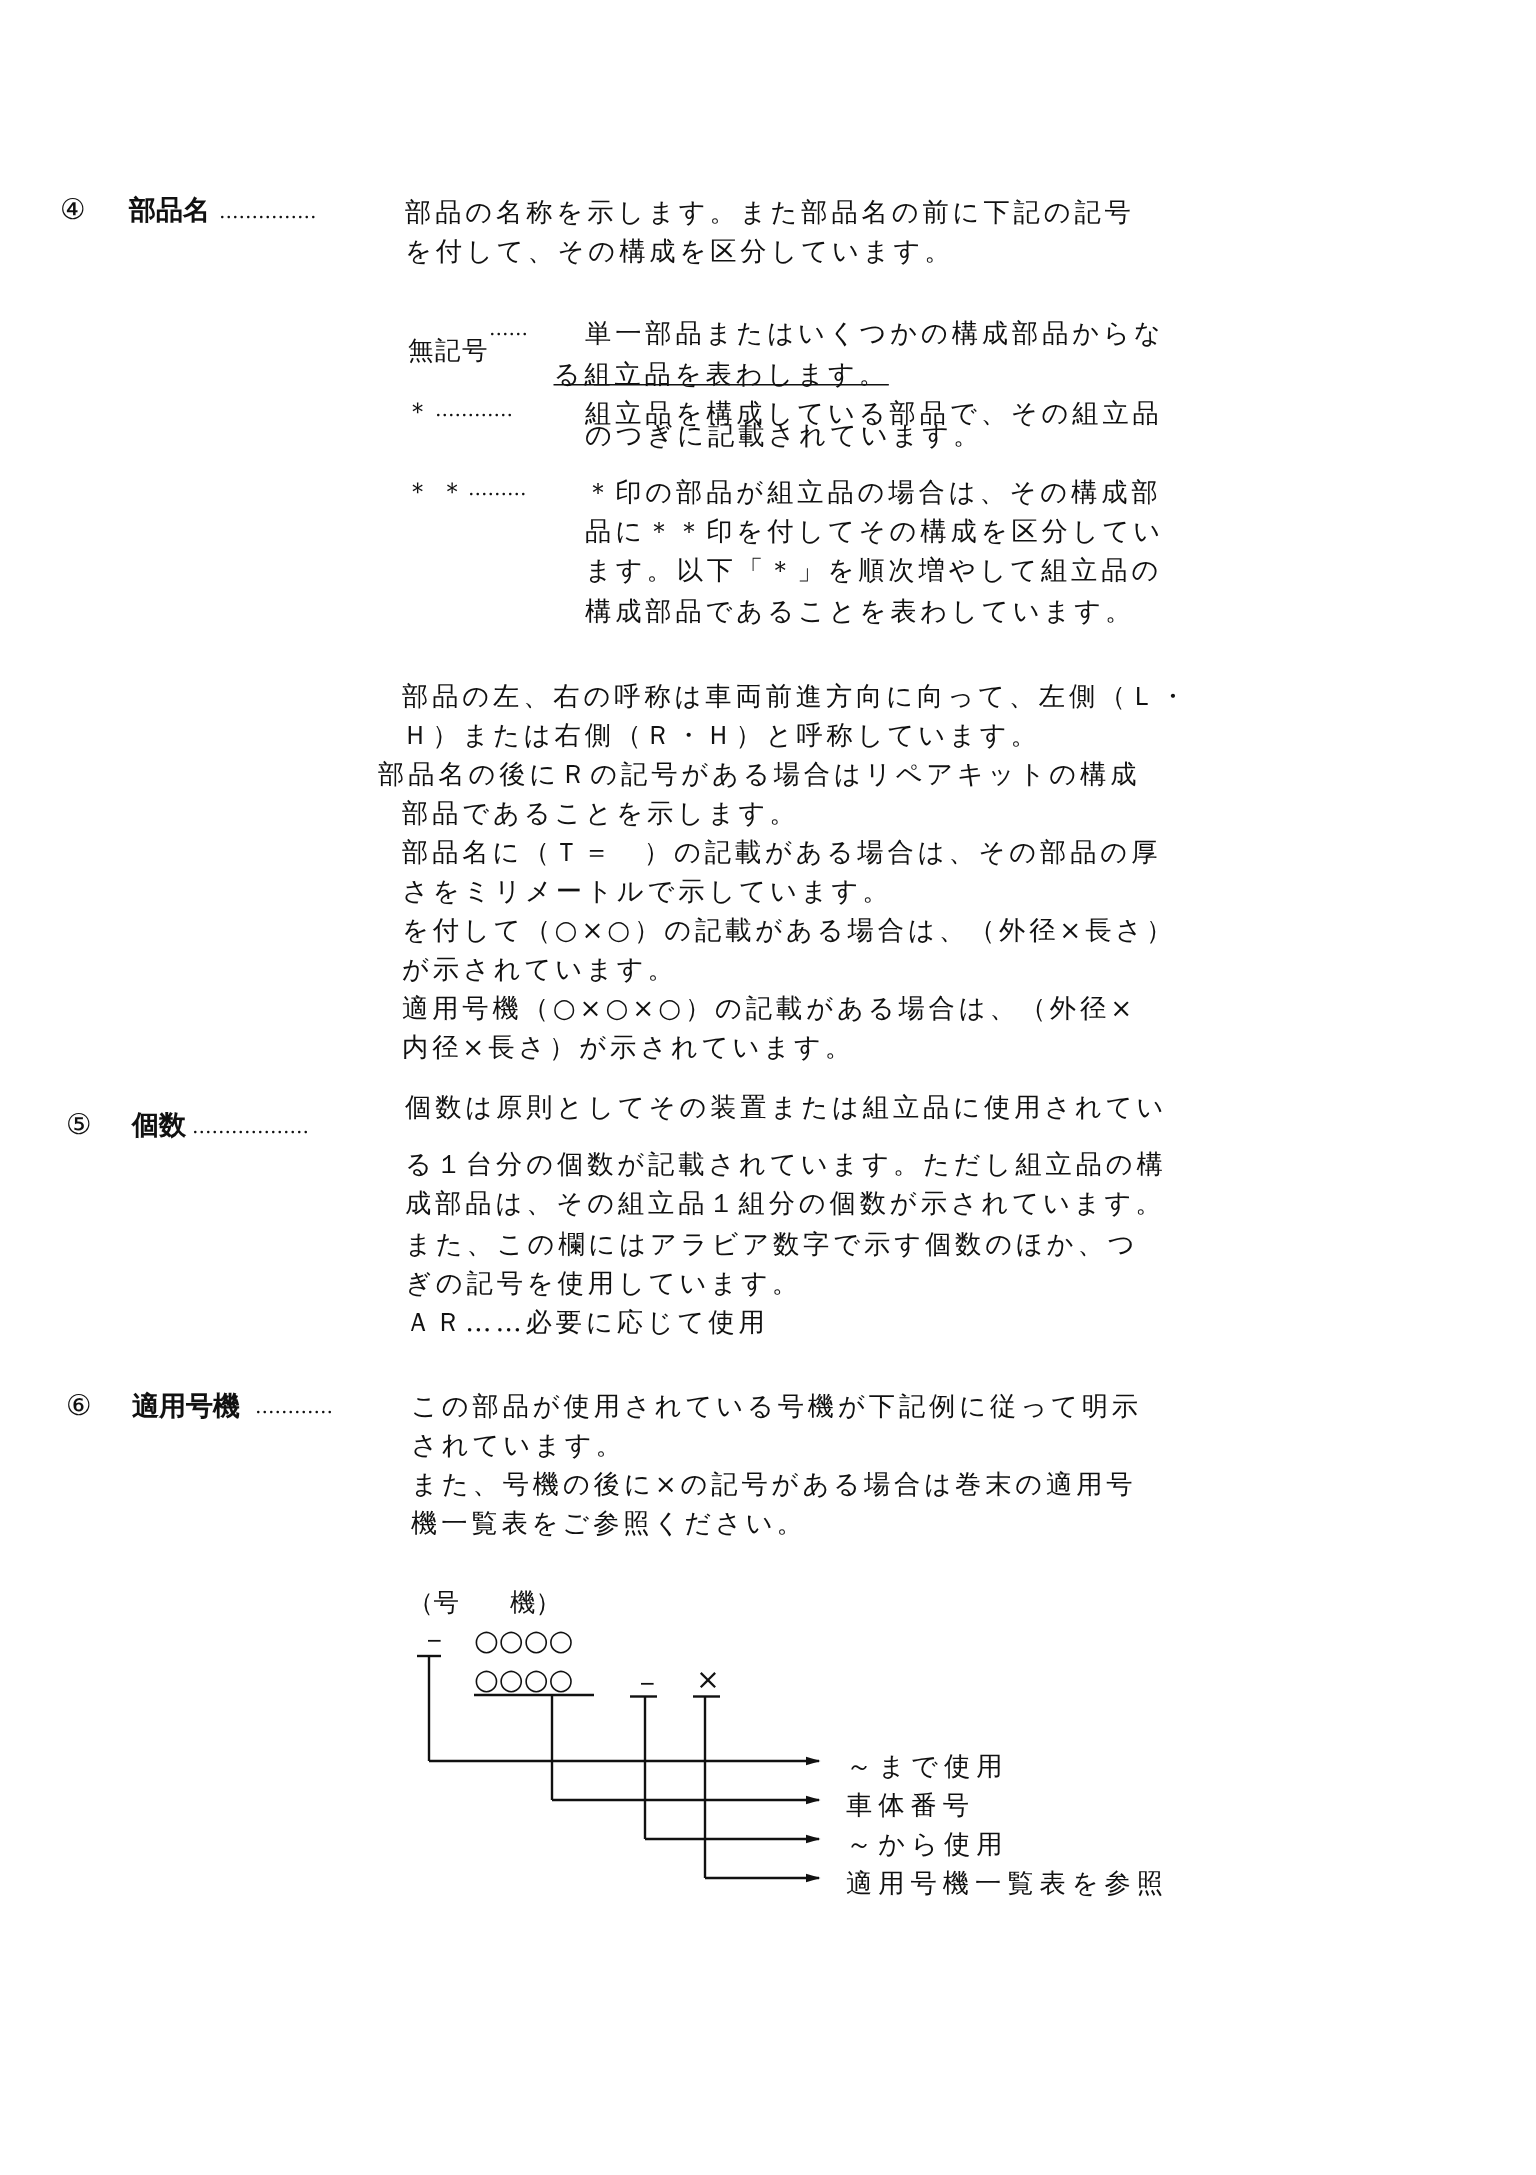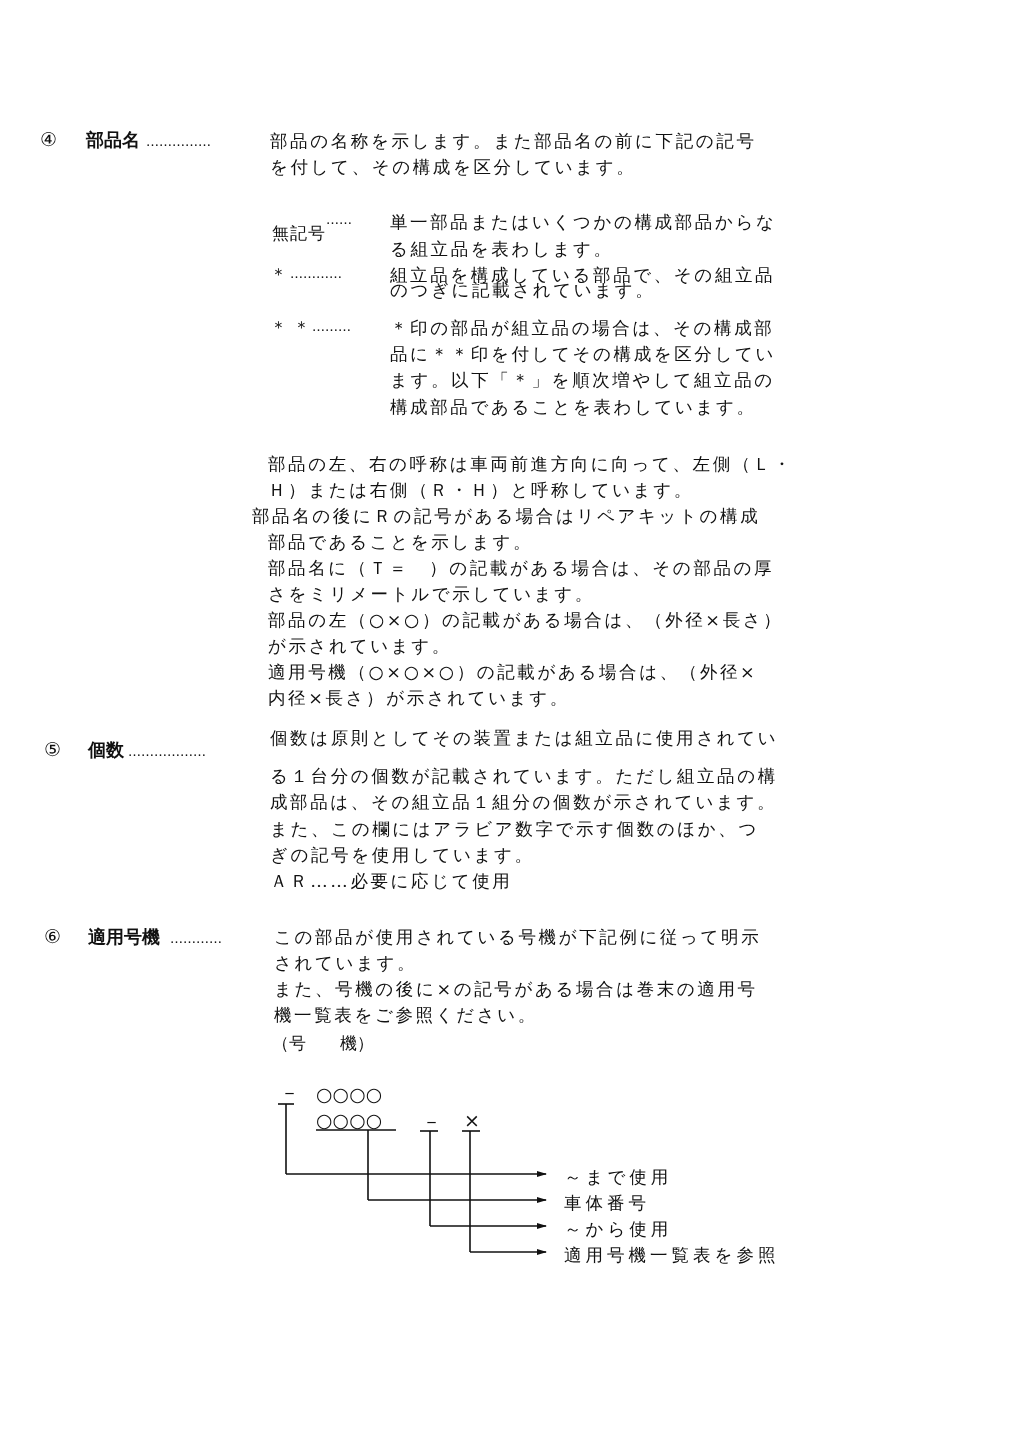--- a/index.html
+++ b/index.html
@@ -25,21 +25,21 @@
   <span class="abs num" style="left:40px; top:128px;">④</span>
   <span class="abs head" style="left:86px; top:128px;">部品名</span>
   <span class="abs dots" style="left:146px; top:134px;">……………</span>
   <div class="abs line" style="left:270px; top:129px;">部品の名称を示します。また部品名の前に下記の記号</div>
   <div class="abs line" style="left:270px; top:155px;">を付して、その構成を区分しています。</div>
 
   <div>
     <span class="abs sublabel" style="left:272px; top:210px;margin-top:12px;">無記号</span>
     <span class="abs dots" style="left:326px; top:212px;">……</span>
     <div class="abs line" style="left:390px; top:210px;">単一部品またはいくつかの構成部品からな</div>
-    <div class="abs line" style="left:390px; top:237px;">る組立品を表わします。</div>
+    <div class="abs line" style="left:369px; top:237px;text-decoration:underline;">る組立品を表わします。</div>
 
     <span class="abs sublabel" style="left:270px; top:263px;">＊</span>
     <span class="abs dots" style="left:290px; top:266px;">…………</span>
     <div class="abs line" style="left:390px; top:263px;">組立品を構成している部品で、その組立品</div>
     <div class="abs line" style="left:390px; top:278px;">のつぎに記載されています。</div>
 
     <span class="abs sublabel" style="left:270px; top:316px; letter-spacing:6px;">＊＊</span>
     <span class="abs dots" style="left:312px; top:319px;">………</span>
     <div class="abs line" style="left:390px; top:316px;">＊印の部品が組立品の場合は、その構成部</div>
     <div class="abs line" style="left:390px; top:342px;">品に＊＊印を付してその構成を区分してい</div>
@@ -47,21 +47,21 @@
     <div class="abs line" style="left:390px; top:395px;">構成部品であることを表わしています。</div>
   </div>
 
   <div>
     <div class="abs line" style="left:268px; top:452px;">部品の左、右の呼称は車両前進方向に向って、左側（Ｌ・</div>
     <div class="abs line" style="left:268px; top:478px;">Ｈ）または右側（Ｒ・Ｈ）と呼称しています。</div>
     <div class="abs line" style="left:252px; top:504px;">部品名の後にＲの記号がある場合はリペアキットの構成</div>
     <div class="abs line" style="left:268px; top:530px;">部品であることを示します。</div>
     <div class="abs line" style="left:268px; top:556px;">部品名に（Ｔ＝　）の記載がある場合は、その部品の厚</div>
     <div class="abs line" style="left:268px; top:582px;">さをミリメートルで示しています。</div>
-    <div class="abs line" style="left:268px; top:608px;">部品の左（○×○）の記載がある場合は、（外径×長さ）</div>
+    <div class="abs line" style="left:268px; top:608px;">を付して（○×○）の記載がある場合は、（外径×長さ）</div>
     <div class="abs line" style="left:268px; top:634px;text-align:right;">が示されています。</div>
     <div class="abs line" style="left:268px; top:660px;">適用号機（○×○×○）の記載がある場合は、（外径×</div>
     <div class="abs line" style="left:268px; top:686px;">内径×長さ）が示されています。</div>
   </div>
 </div>
 
 <div>
   <span class="abs num" style="left:44px; top:738px;">⑤</span>
   <span class="abs head" style="left:88px; top:738px;">個数</span>
   <span class="abs dots" style="left:128px; top:744px;">………………</span>
@@ -77,21 +77,21 @@
   <span class="abs num" style="left:44px; top:925px;">⑥</span>
   <span class="abs head" style="left:88px; top:925px;">適用号機</span>
   <span class="abs dots" style="left:170px; top:931px;">…………</span>
   <div class="abs line" style="left:274px; top:925px;">この部品が使用されている号機が下記例に従って明示</div>
   <div class="abs line" style="left:274px; top:951px;">されています。</div>
   <div class="abs line" style="left:274px; top:977px;">また、号機の後に×の記号がある場合は巻末の適用号</div>
   <div class="abs line" style="left:274px; top:1003px;">機一覧表をご参照ください。</div>
 </div>
 
 <div>
-  <span class="abs sublabel" style="left:272px; top:1032px; letter-spacing:0;">（号　　機）</span>
+  <span class="abs sublabel" style="left:272px; top:1057px; letter-spacing:0;">（号　　機）</span>
   <span class="abs circ" style="left:280px; top:1080px;">－</span>
   <span class="abs circ" style="left:316px; top:1083px;">○○○○</span>
   <span class="abs circ" style="left:316px; top:1109px;">○○○○</span>
   <span class="abs circ" style="left:422px; top:1109px;">－</span>
   <span class="abs circ" style="left:464px; top:1109px;">×</span>
 
   <svg class="diagram" width="1024" height="1450">
     <defs>
       <marker id="arr" markerWidth="10" markerHeight="8" refX="9" refY="4" orient="auto" markerUnits="userSpaceOnUse">
         <path d="M0,1 L10,4 L0,7 Z" fill="#111"></path>

